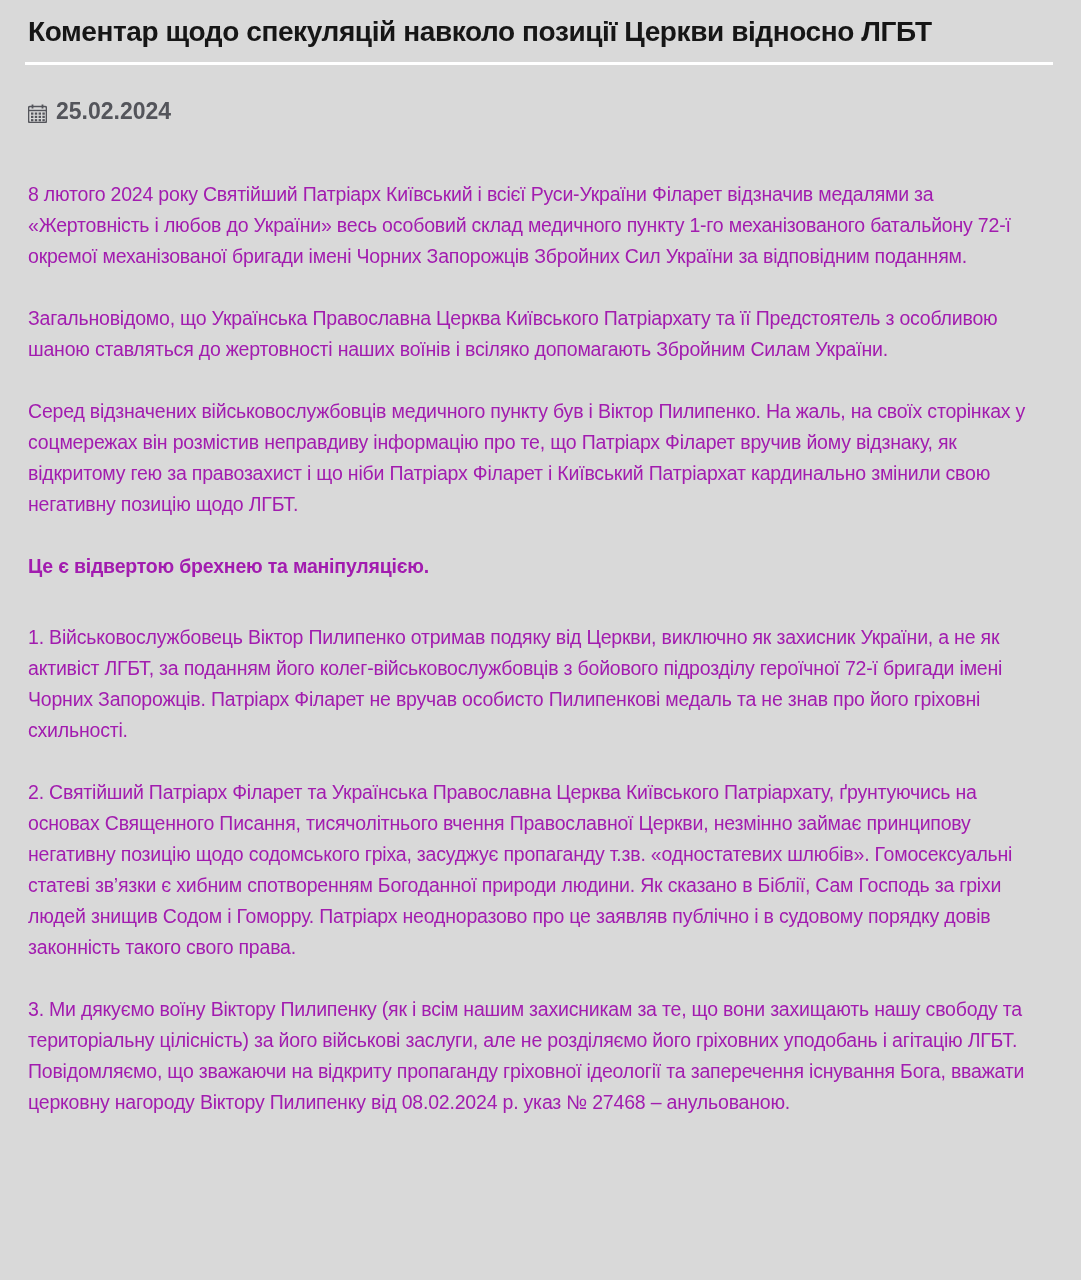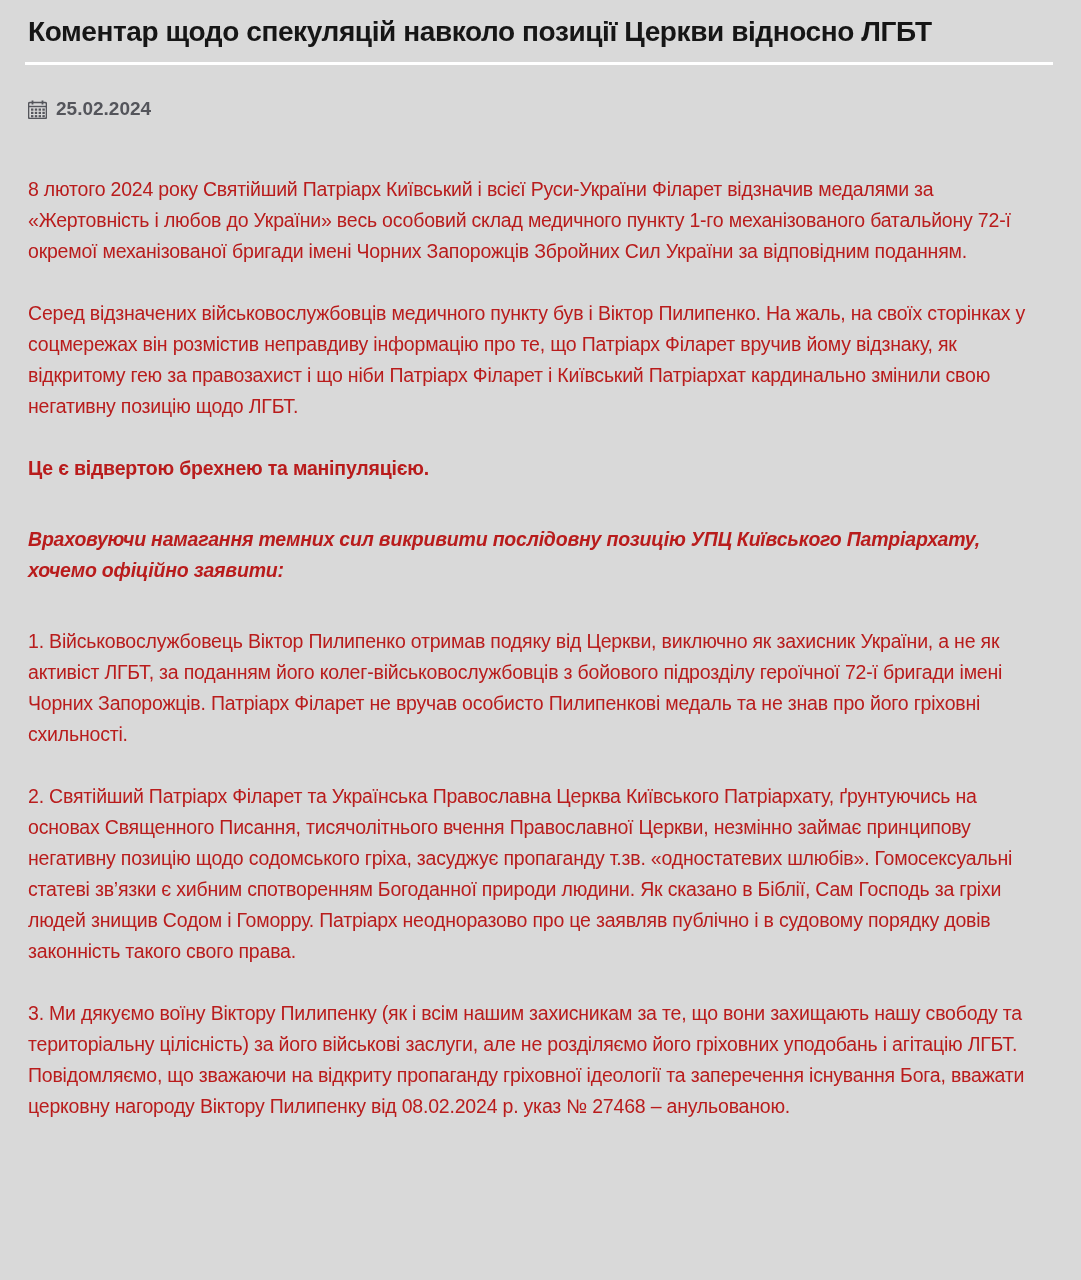--- a/index.html
+++ b/index.html
@@ -33,38 +33,38 @@
     border: none;
     margin: 14px 0 0 -3px;
     width: 1028px;
   }
   .date-row {
     display: flex;
     align-items: center;
     gap: 9px;
     margin-top: 33px;
     color: #54555b;
-    font-size: 19px;
+    font-size: 23px;
     font-weight: 600;
   }
   .calendar-icon {
     width: 19px;
     height: 19px;
     display: inline-block;
     flex: 0 0 auto;
   }
   .article {
     margin-top: 54px;
   }
   .article p {
     margin: 0 0 31px 0;
     font-size: 19.5px;
     line-height: 31px;
     letter-spacing: -0.2px;
-    color: #b91c1c;
+    color: #a21caf;
   }
   .article p.emphasis-bold {
     font-weight: 700;
     margin-bottom: 40px;
   }
   .article p.emphasis-bold-italic {
     font-weight: 700;
     font-style: italic;
     margin-bottom: 40px;
   }
@@ -99,22 +99,22 @@
           <rect x="10.6" y="15.1" width="2.4" height="2.2"></rect>
           <rect x="14.4" y="15.1" width="2.4" height="2.2"></rect>
         </g>
       </svg>
     </span>
     <span class="date-text">25.02.2024</span>
   </div>
 
   <div class="article">
     <p>8 лютого 2024 року Святійший Патріарх Київський і всієї Руси-України Філарет відзначив медалями за «Жертовність і любов до України» весь особовий склад медичного пункту 1-го механізованого батальйону 72-ї окремої механізованої бригади імені Чорних Запорожців Збройних Сил України за відповідним поданням.</p>
+    <p>Загальновідомо, що Українська Православна Церква Київського Патріархату та її Предстоятель з особливою шаною ставляться до жертовності наших воїнів і всіляко допомагають Збройним Силам України.</p>
     <p>Серед відзначених військовослужбовців медичного пункту був і Віктор Пилипенко. На жаль, на своїх сторінках у соцмережах він розмістив неправдиву інформацію про те, що Патріарх Філарет вручив йому відзнаку, як відкритому гею за правозахист і що ніби Патріарх Філарет і Київський Патріархат кардинально змінили свою негативну позицію щодо ЛГБТ.</p>
     <p class="emphasis-bold">Це є відвертою брехнею та маніпуляцією.</p>
-    <p class="emphasis-bold-italic">Враховуючи намагання темних сил викривити послідовну позицію УПЦ Київського Патріархату, хочемо офіційно заявити:</p>
     <p>1. Військовослужбовець Віктор Пилипенко отримав подяку від Церкви, виключно як захисник України, а не як активіст ЛГБТ, за поданням його колег-військовослужбовців з бойового підрозділу героїчної 72-ї бригади імені Чорних Запорожців. Патріарх Філарет не вручав особисто Пилипенкові медаль та не знав про його гріховні схильності.</p>
     <p>2. Святійший Патріарх Філарет та Українська Православна Церква Київського Патріархату, ґрунтуючись на основах Священного Писання, тисячолітнього вчення Православної Церкви, незмінно займає принципову негативну позицію щодо содомського гріха, засуджує пропаганду т.зв. «одностатевих шлюбів». Гомосексуальні статеві зв’язки є хибним спотворенням Богоданної природи людини. Як сказано в Біблії, Сам Господь за гріхи людей знищив Содом і Гоморру. Патріарх неодноразово про це заявляв публічно і в судовому порядку довів законність такого свого права.</p>
     <p>3. Ми дякуємо воїну Віктору Пилипенку (як і всім нашим захисникам за те, що вони захищають нашу свободу та територіальну цілісність) за його військові заслуги, але не розділяємо його гріховних уподобань і агітацію ЛГБТ. Повідомляємо, що зважаючи на відкриту пропаганду гріховної ідеології та заперечення існування Бога, вважати церковну нагороду Віктору Пилипенку від 08.02.2024 р. указ № 27468 – анульованою.</p>
 
   </div>
 
 </div>
 
 </body></html>

